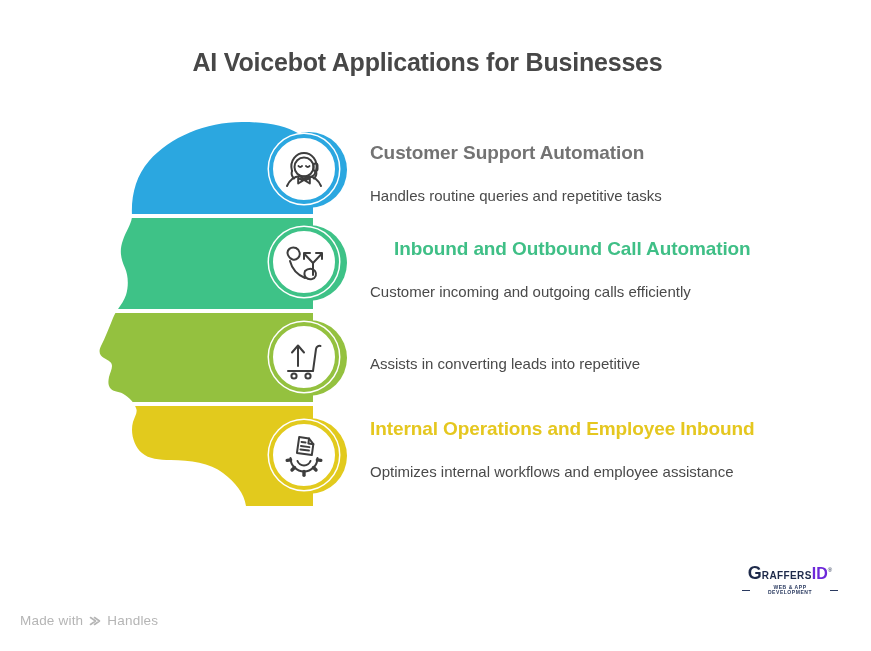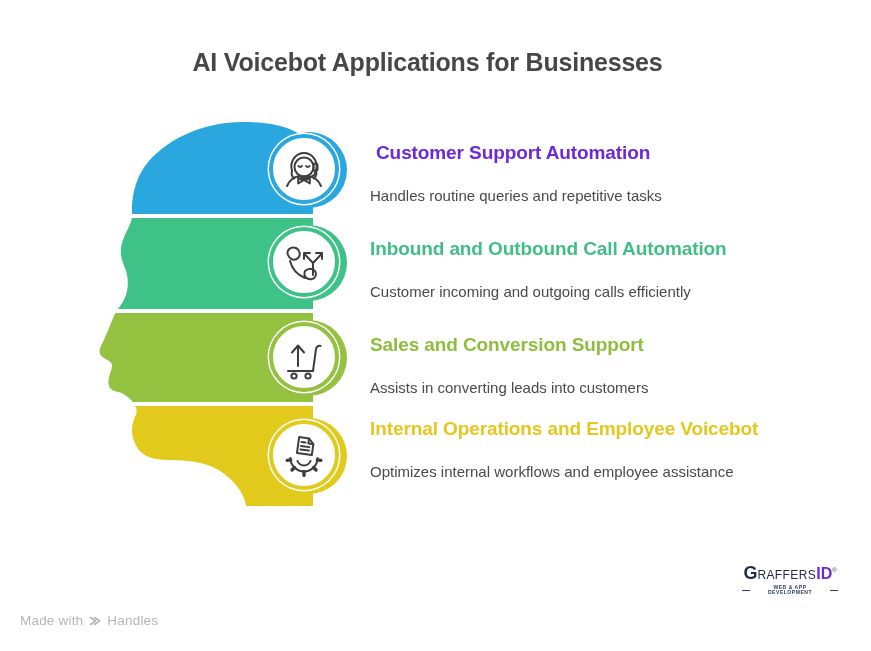--- a/index.html
+++ b/index.html
@@ -16,28 +16,28 @@
   .row{position:absolute;left:370px;width:420px;}
   .row-1{top:141px;} .row-2{top:237px;} .row-3{top:333px;} .row-4{top:417px;}
   .row-heading{
     font-size:19px;font-weight:700;line-height:24px;white-space:nowrap;letter-spacing:-0.1px;
   }
   .row-4 .row-heading{white-space:normal;max-width:400px;}
   .row-desc{
     margin-top:21px;font-size:15px;color:#4a4a4a;line-height:19px;
   }
 
-  .h-blue{color:#2AA7DF;} .h-green{color:#3FBF86;} .h-olive{color:#8FBE3F;} .h-yellow{color:#E5C71F;}
+  .h-blue{color:#2AA7DF;} .h-green{color:#3FBF86;margin-left:24px;} .h-olive{color:#8FBE3F;} .h-yellow{color:#E5C71F;}
 
   .brand{
     position:absolute;top:564px;left:742px;width:96px;text-align:center;line-height:1;
   }
   .brand-line{display:inline-flex;align-items:baseline;justify-content:center;}
   .brand-g{font-size:18px;font-weight:700;color:#1e2a4a;}
-  .brand-raffers{font-size:12px;font-weight:400;color:#1e2a4a;letter-spacing:0.4px;}
+  .brand-raffers{font-size:10px;font-weight:700;color:#1e2a4a;letter-spacing:0.4px;}
   .brand-id{font-size:16px;font-weight:700;color:#6d28d9;}
   .brand-reg{font-size:6px;color:#1e2a4a;vertical-align:super;position:relative;top:-7px;}
   .brand-tagline{
     margin-top:3px;display:flex;align-items:center;justify-content:center;gap:3px;
     font-size:5px;font-weight:700;letter-spacing:0.55px;color:#2a3a60;
   }
   .brand-tagline::before,.brand-tagline::after{
     content:"";display:block;width:8px;border-top:1px solid #2a3a60;
   }
 
@@ -140,33 +140,32 @@
       </g>
       <g transform="translate(1,-9) rotate(8)">
         <path d="M -7,-8 L 3,-8 L 8,-3 L 8,8 L -7,8 Z"></path>
         <path d="M 3,-8 L 3,-3 L 8,-3"></path>
         <path d="M -4,-3.5 L 0,-3.5 M -4,0.5 L 4.5,0.5 M -4,4 L 4.5,4"></path>
       </g>
     </g>
   </svg>
 
   <div class="row row-1">
-    <div class="row-heading h-blue" style="color: #6d28d9; margin-left: 6px;">Customer Support Automation</div>
+    <div class="row-heading h-blue" style="color: #737373;">Customer Support Automation</div>
     <div class="row-desc">Handles routine queries and repetitive tasks</div>
   </div>
   <div class="row row-2">
     <div class="row-heading h-green" style="color: rgb(63, 191, 134);">Inbound and Outbound Call Automation</div>
     <div class="row-desc">Customer incoming and outgoing calls efficiently</div>
   </div>
   <div class="row row-3">
-    <div class="row-heading h-olive" style="color: rgb(143, 190, 63);">Sales and Conversion Support</div>
-    <div class="row-desc">Assists in converting leads into customers</div>
+    <div class="row-desc">Assists in converting leads into repetitive</div>
   </div>
   <div class="row row-4">
-    <div class="row-heading h-yellow" style="color: rgb(229, 199, 31);">Internal Operations and Employee Voicebot</div>
+    <div class="row-heading h-yellow" style="color: rgb(229, 199, 31);">Internal Operations and Employee Inbound</div>
     <div class="row-desc">Optimizes internal workflows and employee assistance</div>
   </div>
 
   <div class="brand">
     <div class="brand-line">
       <span class="brand-g">G</span>
         <span class="brand-raffers">RAFFERS</span>
         <span class="brand-id">ID</span>
         <span class="brand-reg">®</span>
     </div>

